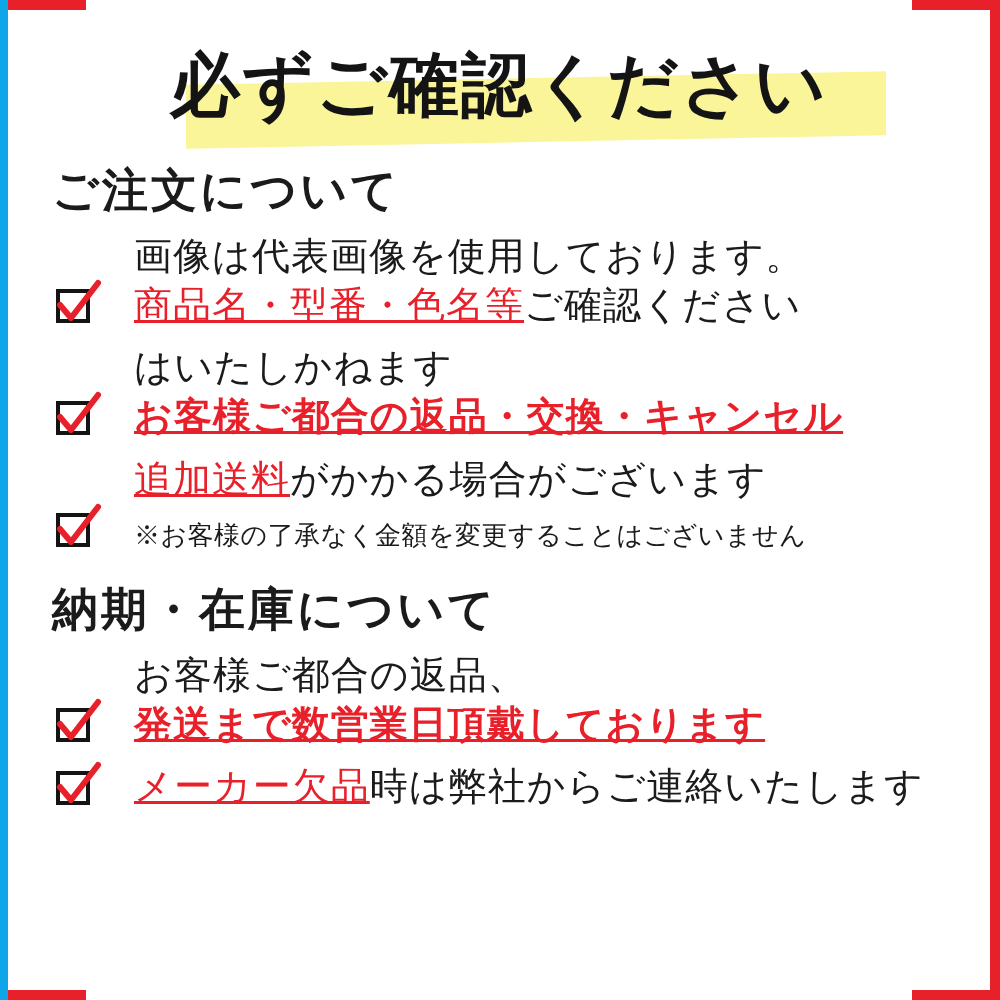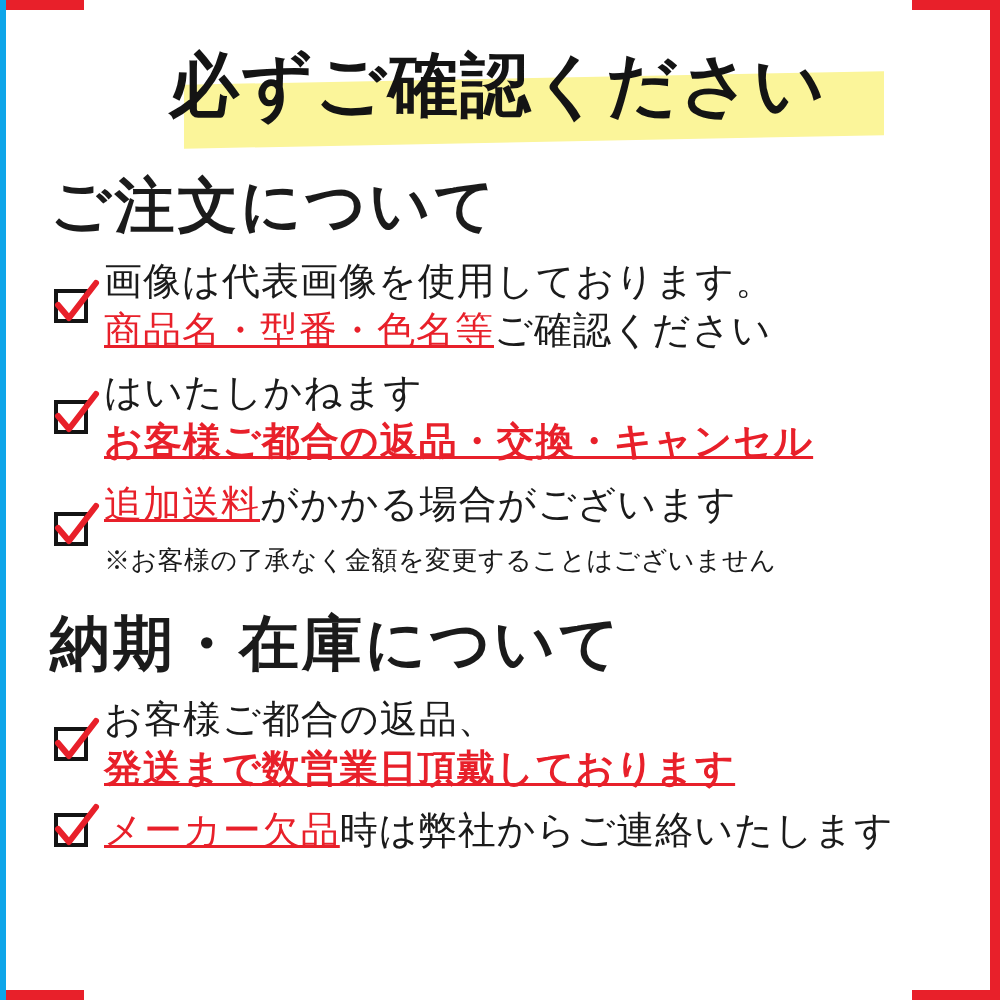--- a/index.html
+++ b/index.html
@@ -12,21 +12,21 @@
     background: #ffffff;
     font-family: "DejaVu Serif", "Liberation Serif", serif;
     overflow: hidden;
   }
 
   .page {
     position: relative;
     width: 1000px;
     height: 1000px;
     box-sizing: border-box;
-    border-left: 6px solid #0ea5e9;
+    border-left: 8px solid #0ea5e9;
     border-right: 10px solid #e8202a;
     background: #ffffff;
   }
 
   
   .corner {
     position: absolute;
     background: #e8202a;
   }
   .corner-tl { left: 0; top: 0; width: 78px; height: 10px; }
@@ -63,36 +63,37 @@
     font-weight: bold;
     letter-spacing: 2px;
     color: #141414;
     line-height: 1.0;
     padding-top: 16px;
     font-family: "DejaVu Sans", "Liberation Sans", sans-serif;
   }
 
   
   .section-head {
-    font-size: 60px;
+    font-size: 46px;
     font-weight: bold;
     color: #1b1b1b;
     letter-spacing: 3px;
-    margin: 20px 0 6px 8px;
+    margin: 14px 0 6px 8px;
     font-family: Liberation Serif, serif;
   }
   .section-head.second {
     margin-top: 26px;
   }
 
   
   .item {
     display: flex;
-    align-items: center;
+    align-items: flex-end;
     margin: 10px 0 14px 12px;
+    gap: 28px;
   }
   .check {
     flex: 0 0 auto;
     width: 40px;
     height: 40px;
     margin-top: 6px;
     margin-right: 10px;
     position: relative;
   }
   .check .box {

